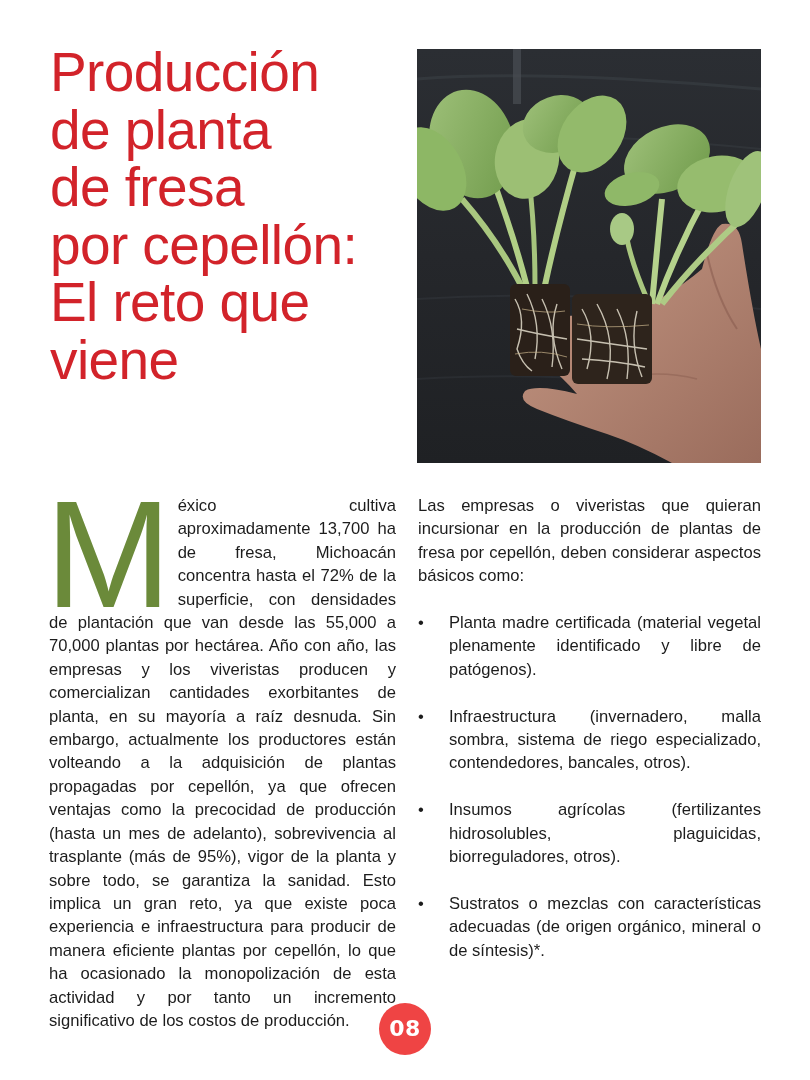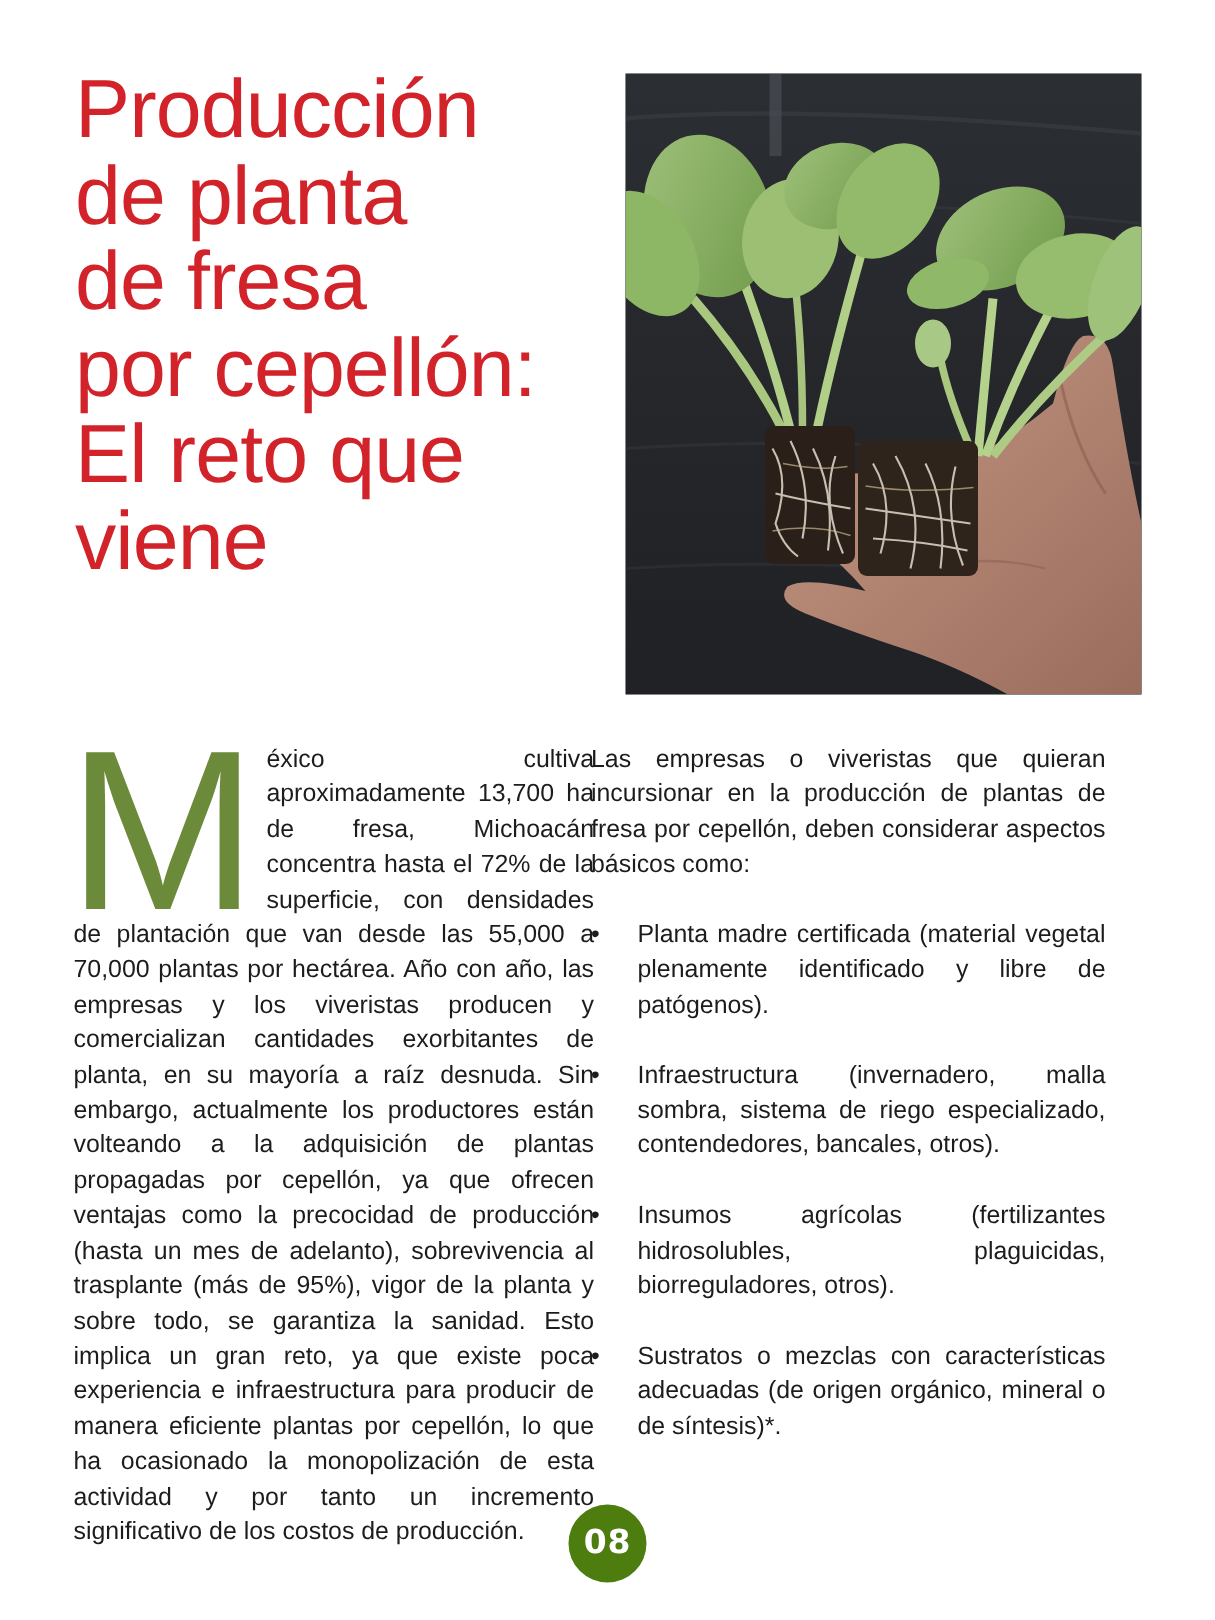--- a/index.html
+++ b/index.html
@@ -58,21 +58,21 @@
       font-size: 152px;
       line-height: 112px;
       height: 112px;
       color: #6b8a3a;
       margin: 4px 6px 0 -4px;
       padding: 0;
     }
     .col-left p { margin: 0; }
 
     .col-right {
-      left: 394px;
+      left: 418px;
       top: 494px;
       width: 343px;
     }
     .col-right p.intro { margin: 0 0 23.4px 0; }
     .bullets {
       list-style: none;
       margin: 0;
       padding: 0;
     }
     .bullets li {
@@ -87,21 +87,21 @@
       width: 10px;
       text-align: left;
     }
     .page-badge {
       position: absolute;
       left: 379px;
       top: 1003px;
       width: 52px;
       height: 52px;
       border-radius: 50%;
-      background: #4d7c0f;
+      background: #ef4444;
       color: #ffffff;
       font-family: "DejaVu Sans", sans-serif;
       font-weight: 700;
       font-size: 22px;
       line-height: 52px;
       text-align: center;
       letter-spacing: 0.5px;
     }
   </style>
 </head>

